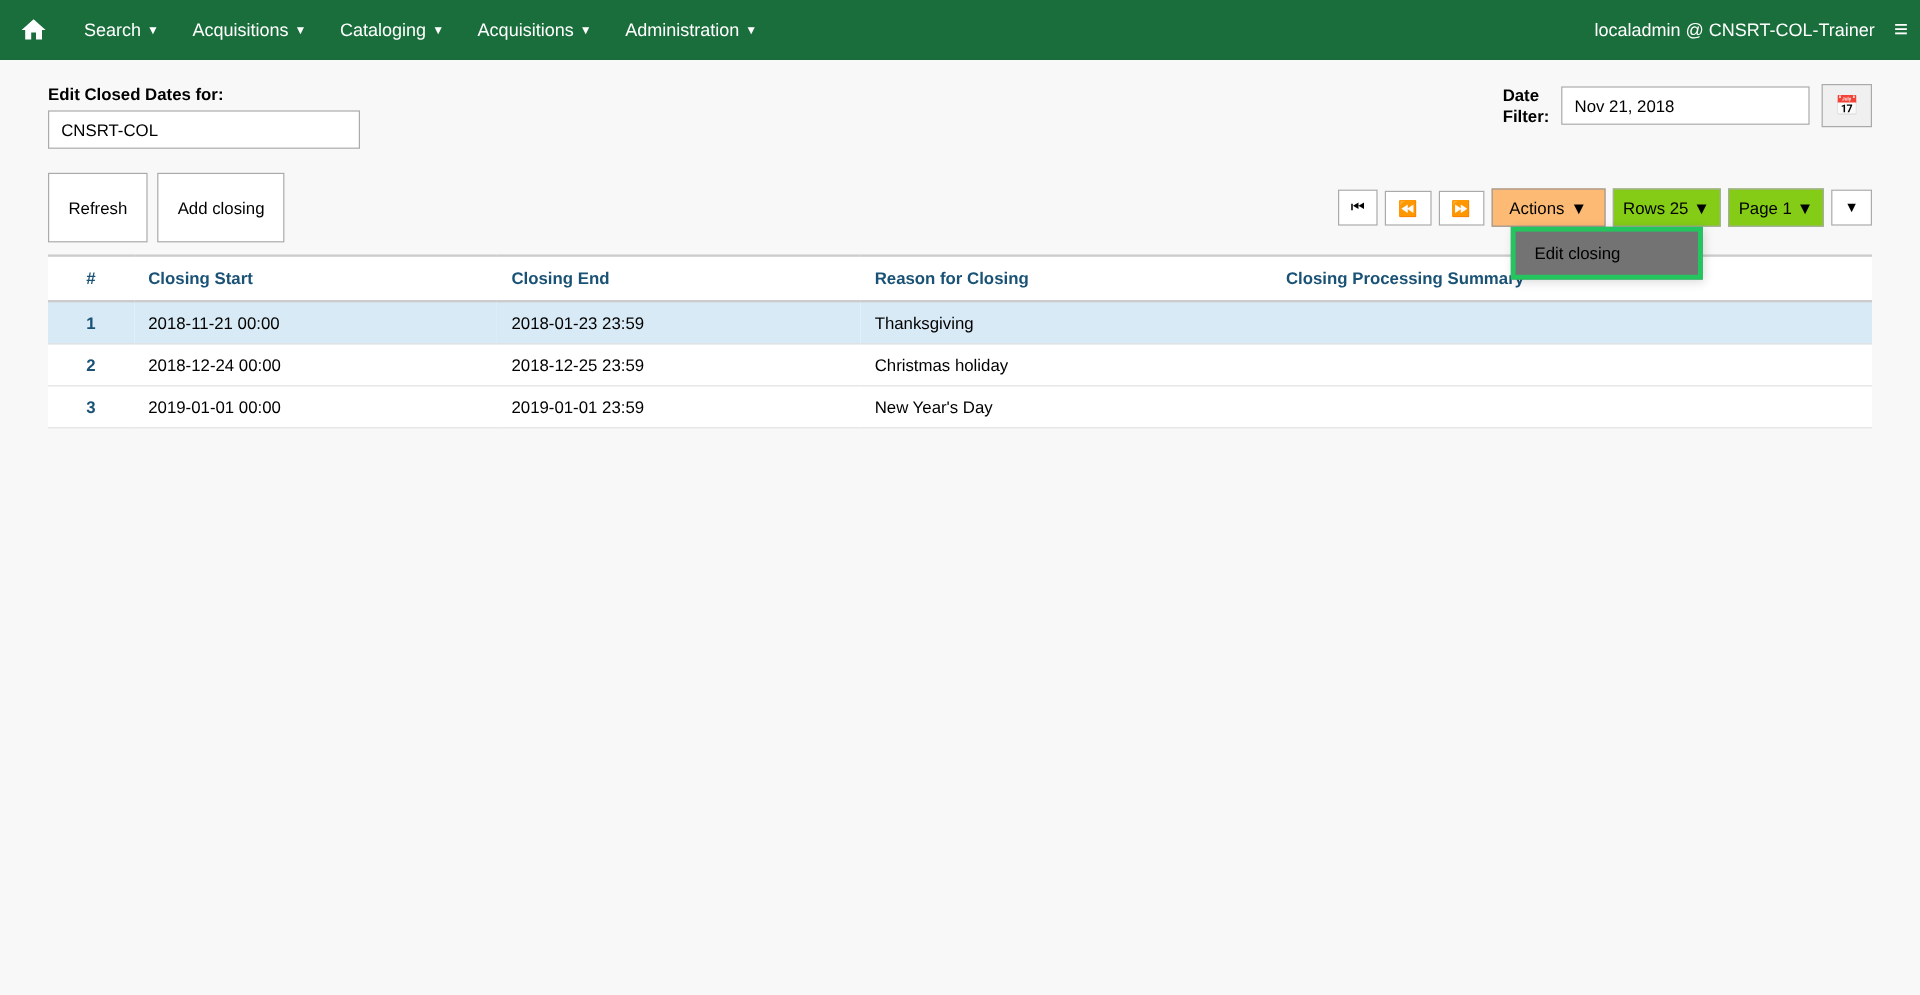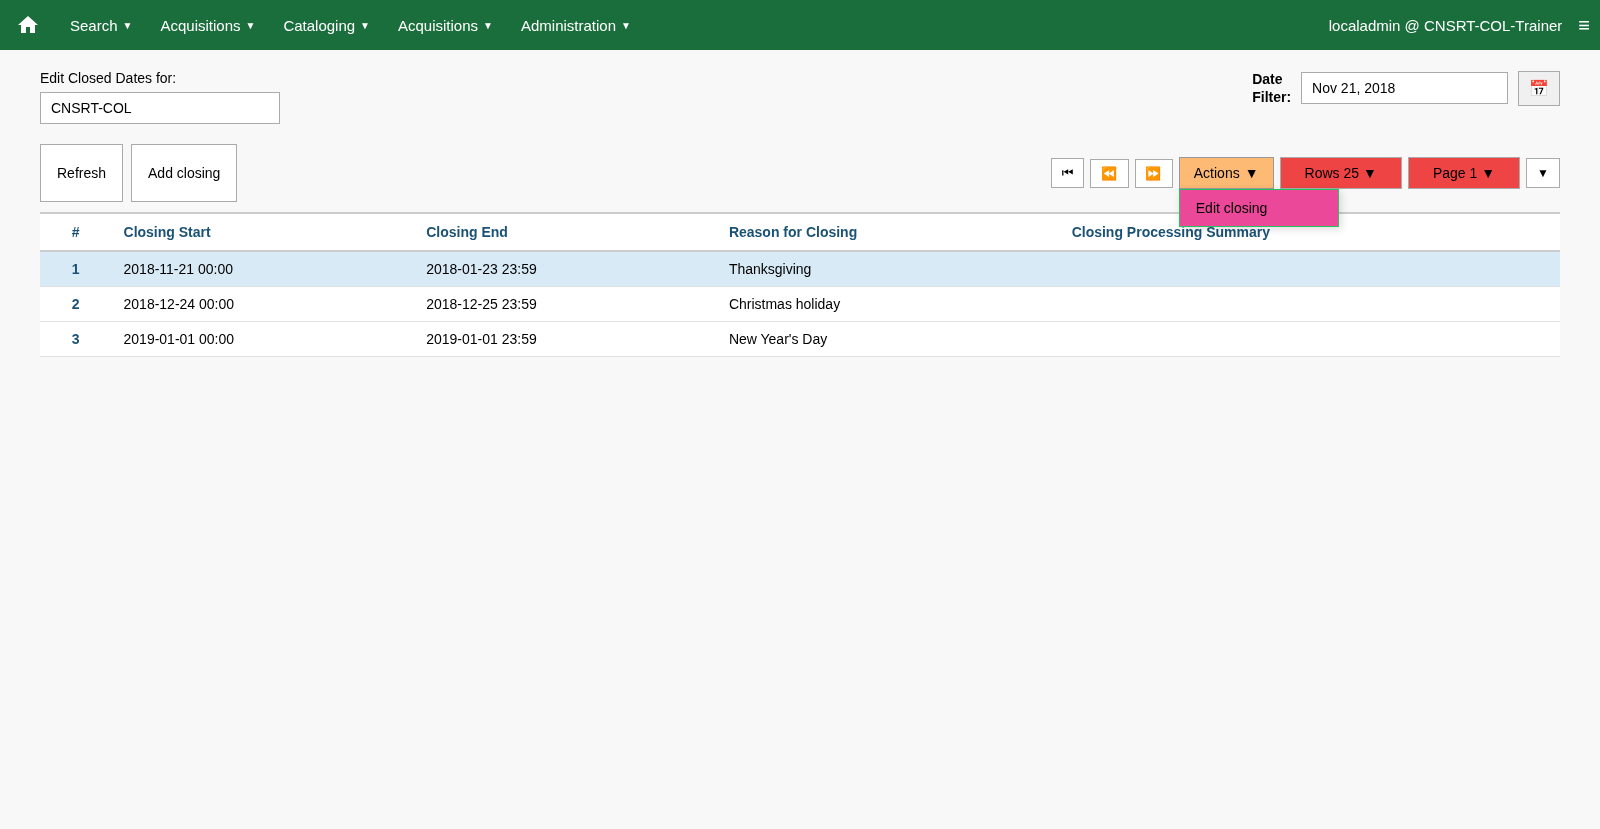--- a/index.html
+++ b/index.html
@@ -59,29 +59,29 @@
     }
 
     
     .form-area {
       display: flex;
       align-items: flex-start;
       margin-bottom: 20px;
     }
     .form-left { flex: 1; }
     .form-left label {
-      font-weight: normal;
+      font-weight: bold;
       font-size: 14px;
       display: block;
       margin-bottom: 6px;
     }
     .form-left input[type="text"] {
       border: 1px solid #aaa;
       padding: 7px 10px;
-      width: 240px;
+      width: 260px;
       font-size: 14px;
       background: white;
     }
     .form-right {
       display: flex;
       align-items: center;
       gap: 10px;
     }
     .date-filter-label {
       font-weight: bold;
@@ -141,37 +141,37 @@
       font-size: 14px;
       cursor: pointer;
       display: flex; align-items: center; gap: 5px;
       position: relative;
     }
 
     .dropdown-container { position: relative; }
     .dropdown-menu {
       position: absolute;
       top: 100%;
-      left: 0;
-      background: #ec4899;
-      border: 1px solid #22c55e;
+      left: 16px;
+      background: #737373;
+      border: 4px solid #22c55e;
       box-shadow: 2px 2px 8px rgba(0,0,0,0.15);
       z-index: 100;
       min-width: 160px;
     }
     .dropdown-menu .menu-item {
       padding: 10px 16px;
       cursor: pointer;
       font-size: 14px;
     }
 
     .rows-btn, .page-btn {
       border: 1px solid #aaa;
-      background: #ef4444;
-      padding: 7px 24px;
+      background: #84cc16;
+      padding: 7px 8px;
       font-size: 14px;
       cursor: pointer;
       display: flex; align-items: flex-start; gap: 4px;
     }
 
     .extra-dropdown-btn {
       border: 1px solid #aaa;
       background: white;
       padding: 7px 10px;
       cursor: pointer;

